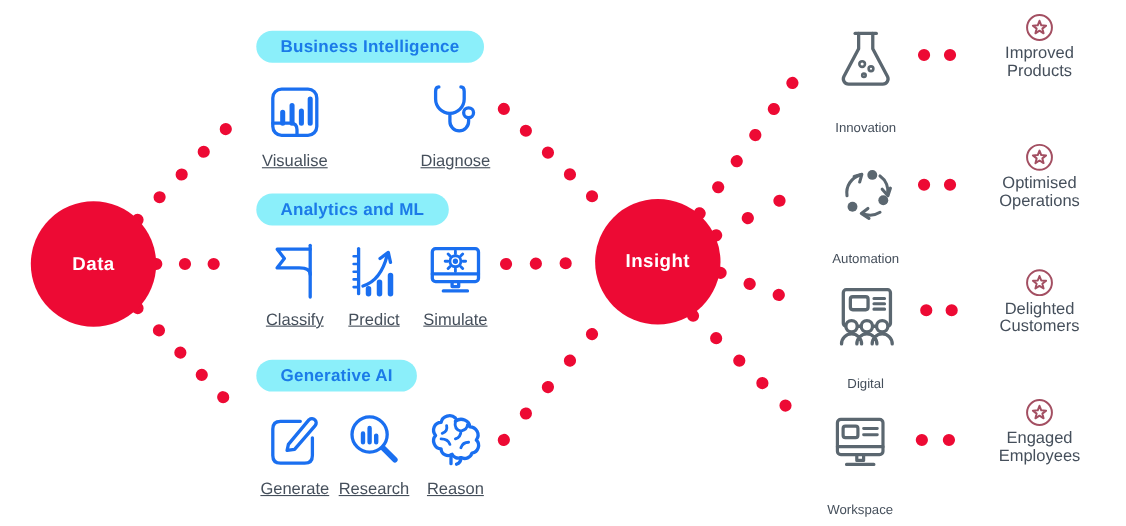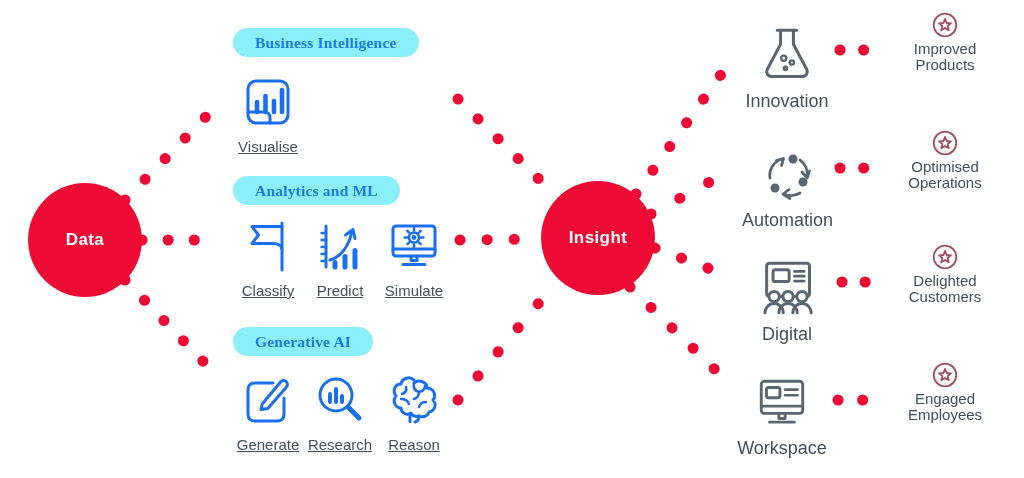--- a/index.html
+++ b/index.html
@@ -11,29 +11,29 @@
   svg.wires line{stroke:#ED0A34;stroke-width:11;stroke-linecap:round;fill:none;}
 
   .node{
     position:absolute;width:114px;height:114px;border-radius:50%;
     background:#ED0A34;color:#ffffff;display:flex;align-items:center;justify-content:center;
     font-size:17px;letter-spacing:.4px;font-weight:bold;
   }
   .pill{
     position:absolute;height:29px;line-height:29px;border-radius:15px;
     background:#8BEFFA;color:#1B7BE8;font-weight:bold;font-size:15.5px;
-    padding:0 22px;letter-spacing:.2px;white-space:nowrap;font-family:Liberation Serif, serif;
+    padding:0 22px;letter-spacing:.2px;white-space:nowrap;
   }
   .cap-item{position:absolute;width:76px;text-align:center;}
   .cap-item svg{display:block;margin:0 auto;}
   .cap-label{margin-top:8px;font-size:15px;color:#454F5B;white-space:nowrap;text-decoration:underline;}
 
   .out-item{position:absolute;width:90px;text-align:center;}
   .out-item svg{display:block;margin:0 auto;}
-  .out-label{margin-top:6px;font-size:18px;color:#454F5B;white-space:nowrap;}
+  .out-label{margin-top:24px;font-size:12px;color:#454F5B;white-space:nowrap;}
 
   .result{position:absolute;width:110px;text-align:center;}
   .result svg{display:block;margin:0 auto;}
   .result-label{margin-top:3px;font-size:15px;line-height:16px;color:#454F5B;text-align:center;}
 
   .ic *{fill:none;stroke-linecap:round;stroke-linejoin:round;}
   .ic-blue *{stroke:#1A6FF0;}
   .ic-gray *{stroke:#5B6770;}
   .ic-star *{stroke:#A34F62;}
   .ic .fill{fill:#5B6770;stroke:none;}
@@ -73,20 +73,28 @@
   <div class="pill" style="left:233px;top:327px">Generative AI</div>
 
   <div class="cap-item" style="left:230px;top:74px">
     <svg class="ic ic-blue" width="56" height="56" viewBox="0 0 56 56">
       <rect x="8" y="7" width="40" height="42" rx="8" stroke-width="3"></rect>
       <path d="M8,38 h16 q6,0 6,6 v5" stroke-width="3"></path>
       <path d="M17,38 v-10 M25.5,38 v-16 M34,38 v-11 M42,38 v-22" stroke-width="4.6"></path>
     </svg>
     <div class="cap-label">Visualise</div>
   </div>
+  <div class="cap-item" style="left:376px;top:74px">
+    <svg class="ic ic-blue" width="56" height="56" viewBox="0 0 56 56">
+      <path d="M13,5 C11,5 10,6.5 10,9 v7 a13,13 0 0 0 26,0 V9 C36,6.5 35,5 33,5" stroke-width="3"></path>
+      <path d="M23,30.5 v6 a8.5,8.5 0 0 0 17,0 v-3.5" stroke-width="3"></path>
+      <circle cx="40" cy="28.5" r="4.5" stroke-width="3"></circle>
+    </svg>
+    <div class="cap-label">Diagnose</div>
+  </div>
 
   <div class="cap-item" style="left:230px;top:218px">
     <svg class="ic ic-blue" width="56" height="56" viewBox="0 0 56 56">
       <path d="M42,5 V52" stroke-width="3"></path>
       <path d="M42,8.5 H12 l6.5,8.5 L12,25.5 h20 q10,0 10,6" stroke-width="3"></path>
     </svg>
     <div class="cap-label">Classify</div>
   </div>
   <div class="cap-item" style="left:302px;top:218px">
     <svg class="ic ic-blue" width="56" height="56" viewBox="0 0 56 56">

